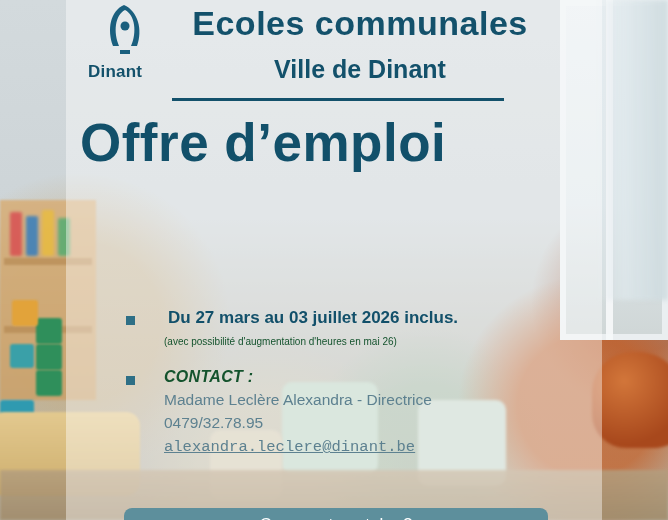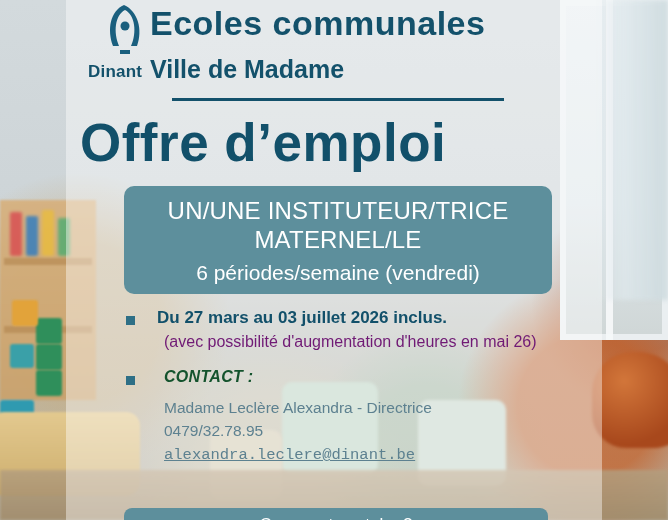--- a/index.html
+++ b/index.html
@@ -108,20 +108,21 @@
     font-size: 17px;
     font-weight: bold;
     color: #13516b;
     letter-spacing: .2px;
     margin-top: 2px;
   }
 
   .title-block {
     position:absolute;
     left: 150px; top: 0; width: 420px;
+    text-align: center;
     color: #13516b;
   }
   .line1 {
     font-size: 34px;
     font-weight: bold;
     letter-spacing: .5px;
     line-height: 42px;
     margin-top: 2px;
   }
   .line2 {
@@ -172,45 +173,45 @@
     position:absolute;
     left: 126px; top: 306px; width: 470px;
   }
   .bullet-row { position: relative; }
   .bullet-mark {
     position:absolute; left: 0; top: 10px;
     width: 9px; height: 9px;
     background: #2e6f86;
   }
   .b-strong {
-    margin-left: 31px;
+    margin-left: 42px;
     font-size: 17px;
     font-weight: bold;
     color: #12506a;
     line-height: 24px;
   }
   .b-note {
     margin-left: 38px;
-    font-size: 16px;
-    color: #701a75;
+    font-size: 10px;
+    color: #14532d;
     line-height: 20px;
     margin-top: 2px;
   }
   .contact-head {
     margin-left: 38px;
     font-size: 16px;
     font-weight: bold;
     color: #14532d;
     letter-spacing: .3px;
     line-height: 22px;
     font-style: italic;
   }
   .contact-lines {
     margin-left: 38px;
-    margin-top: 8px;
+    margin-top: 0;
     font-size: 15.5px;
     color: #5d8190;
     line-height: 23px;
   }
   .contact-lines a {
     color: #5d8190;
     text-decoration: underline;
     font-family: Liberation Mono, monospace;
   }
 
@@ -267,31 +268,27 @@
           <path d="M24 3 C10 9, 7 28, 13 44 L19 44 C13 30, 15 13, 25 8 C35 13, 37 30, 31 44 L37 44 C43 28, 38 9, 24 3 Z" fill="#1a5f7e"></path>
           <circle cx="25" cy="24" r="4.5" fill="#1a5f7e"></circle>
           <path d="M20 48 L30 48 L30 52 L20 52 Z" fill="#1a5f7e"></path>
         </svg>
       </span>
       <div class="logo-word">Dinant</div>
     </div>
 
     <div class="title-block">
       <div class="line1">Ecoles communales</div>
-      <div class="line2">Ville de Madame</div>
+      <div class="line2">Ville de Dinant</div>
     </div>
 
     <div class="rule"></div>
 
     <div class="headline">Offre d’emploi</div>
 
-    <div class="jobbox">
-      <div class="job-title">UN/UNE INSTITUTEUR/TRICE MATERNEL/LE</div>
-      <div class="job-sub">6 périodes/semaine (vendredi)</div>
-    </div>
 
     <div class="bullets">
 
       <div class="bullet-row">
         <span class="bullet-mark"></span>
         <div class="b-strong">Du 27 mars au 03 juillet 2026 inclus.</div>
         <div class="b-note">(avec possibilité d'augmentation d'heures en mai 26)</div>
       </div>
 
       <div class="bullet-row" style="margin-top:14px">

